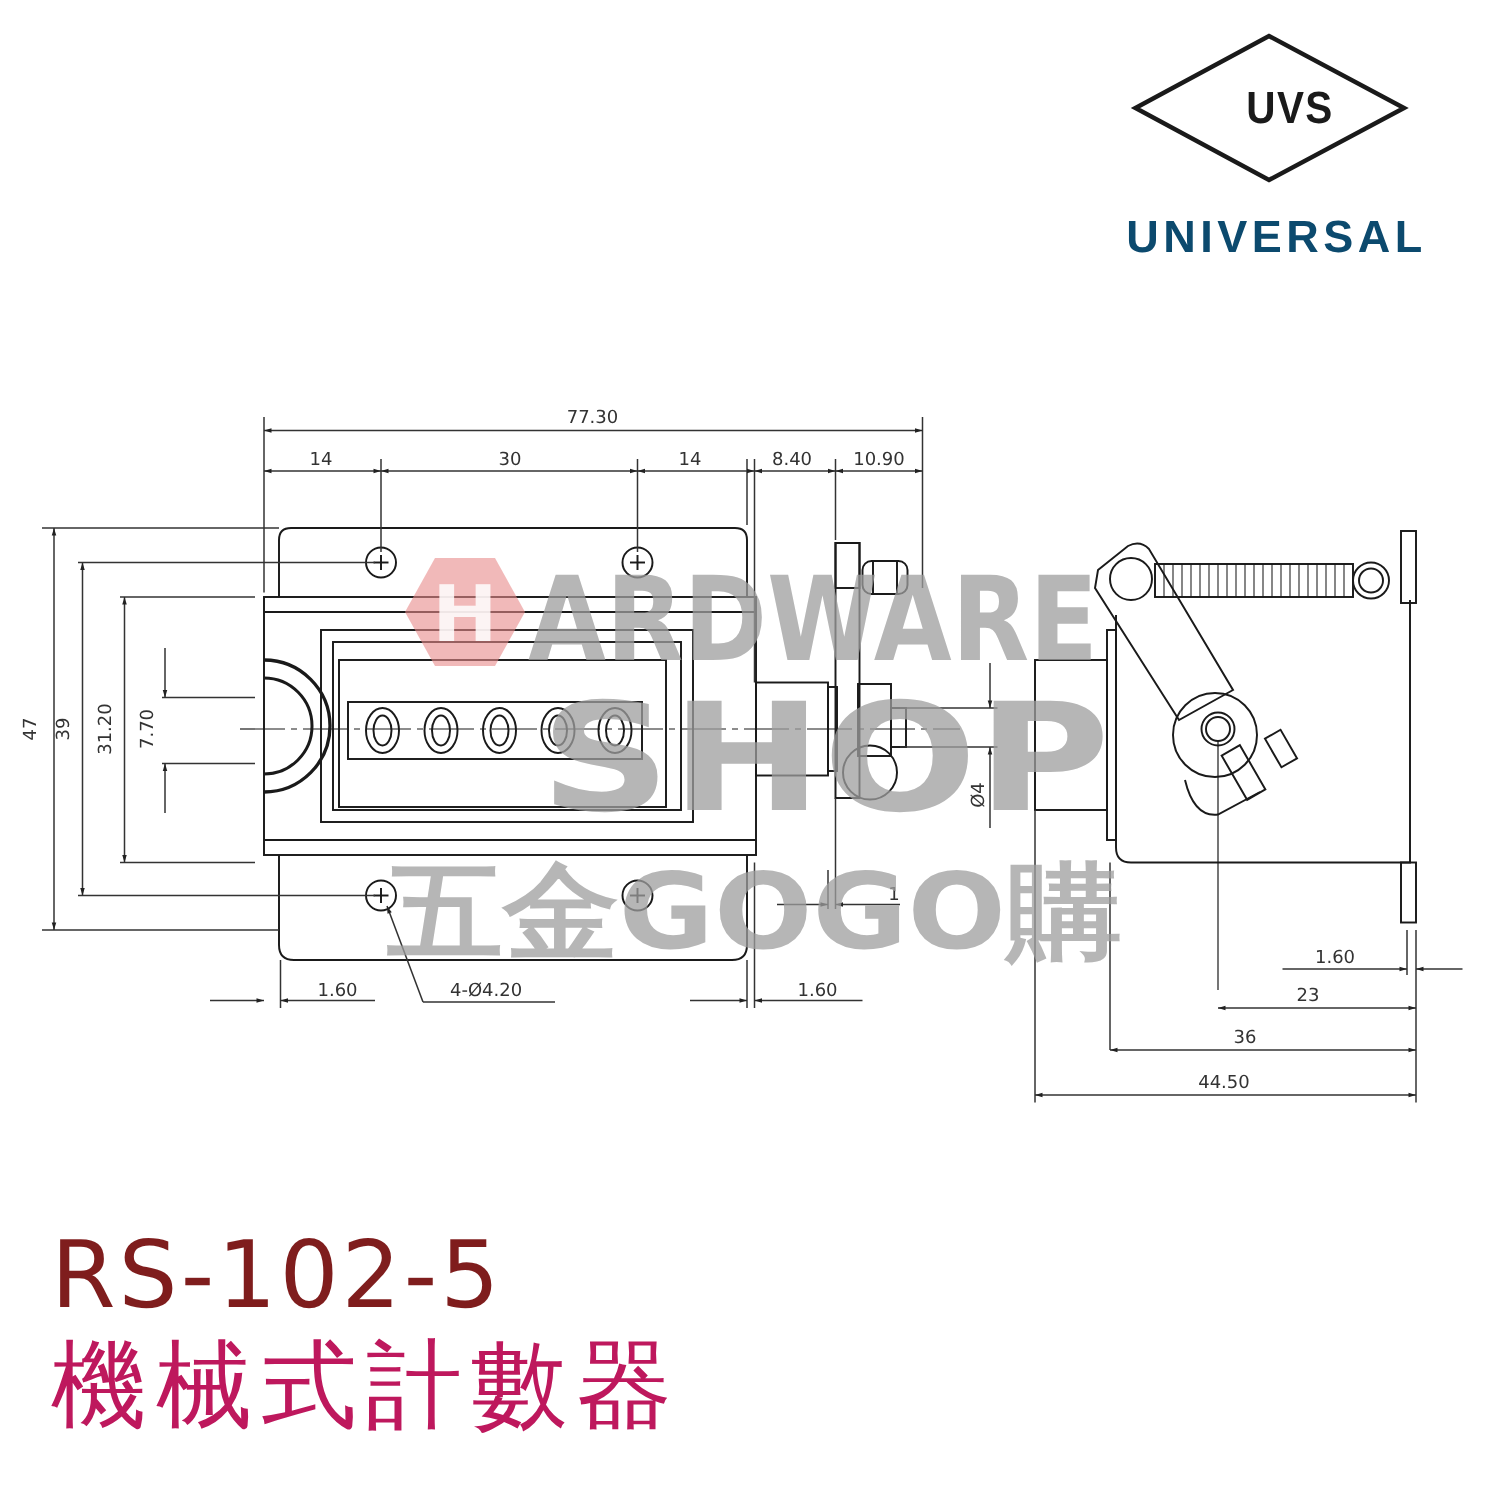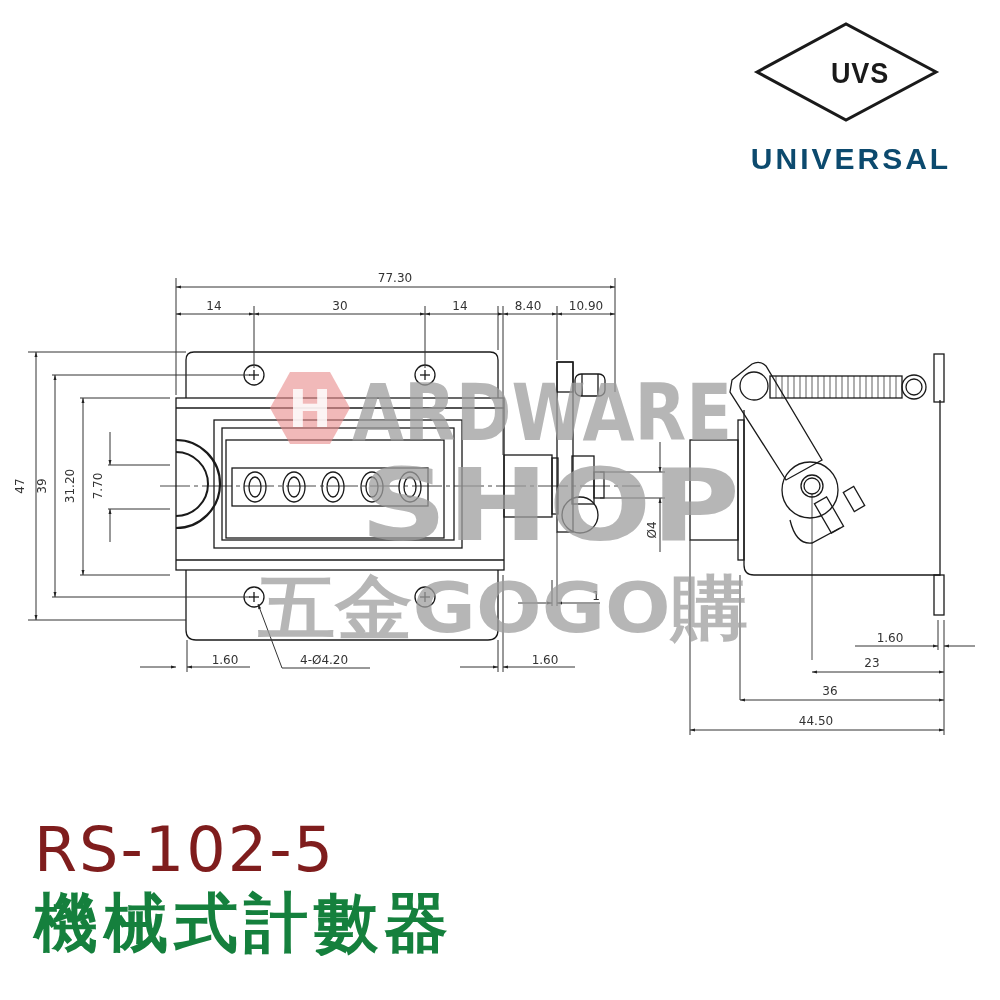--- a/index.html
+++ b/index.html
@@ -12,21 +12,21 @@
                 letter-spacing: 1px; color: #1a1a1a; transform: scaleX(0.9); }
     .logo-universal { position: absolute; left: 6px; top: 126px; width: 250px; text-align: center;
                 font-family: "Liberation Sans", sans-serif; font-weight: bold; font-size: 30px;
                 letter-spacing: 3px; color: #0c4a6e; }
     #drawing { position: absolute; left: 0; top: 0; }
     .dim { font-family: "DejaVu Sans", sans-serif; font-size: 12px; fill: #333; }
     .wm { font-family: "DejaVu Sans", sans-serif; font-weight: bold; fill: #9e9e9e; opacity: 0.75; }
     .model { position: absolute; left: 34px; top: 790px; font-family: "DejaVu Sans", sans-serif;
              font-size: 62px; font-weight: 500; letter-spacing: 2px; color: #7f1d1d; margin-top: 23px; }
     .name { position: absolute; left: 34px; top: 880px; font-family: "DejaVu Sans", sans-serif;
-            font-size: 64px; font-weight: bold; letter-spacing: 6px; color: #15803d; }
+            font-size: 64px; font-weight: normal; letter-spacing: 6px; color: #be185d; }
   </style>
 </head>
 <body>
 
 <div class="logo">
   <svg width="260" height="120">
     <polygon points="37,56 126,8 216,56 126,104" fill="none" stroke="#1a1a1a" stroke-width="3"></polygon>
   </svg>
   <div class="logo-uvs">UVS</div>
   <div class="logo-universal">UNIVERSAL</div>

